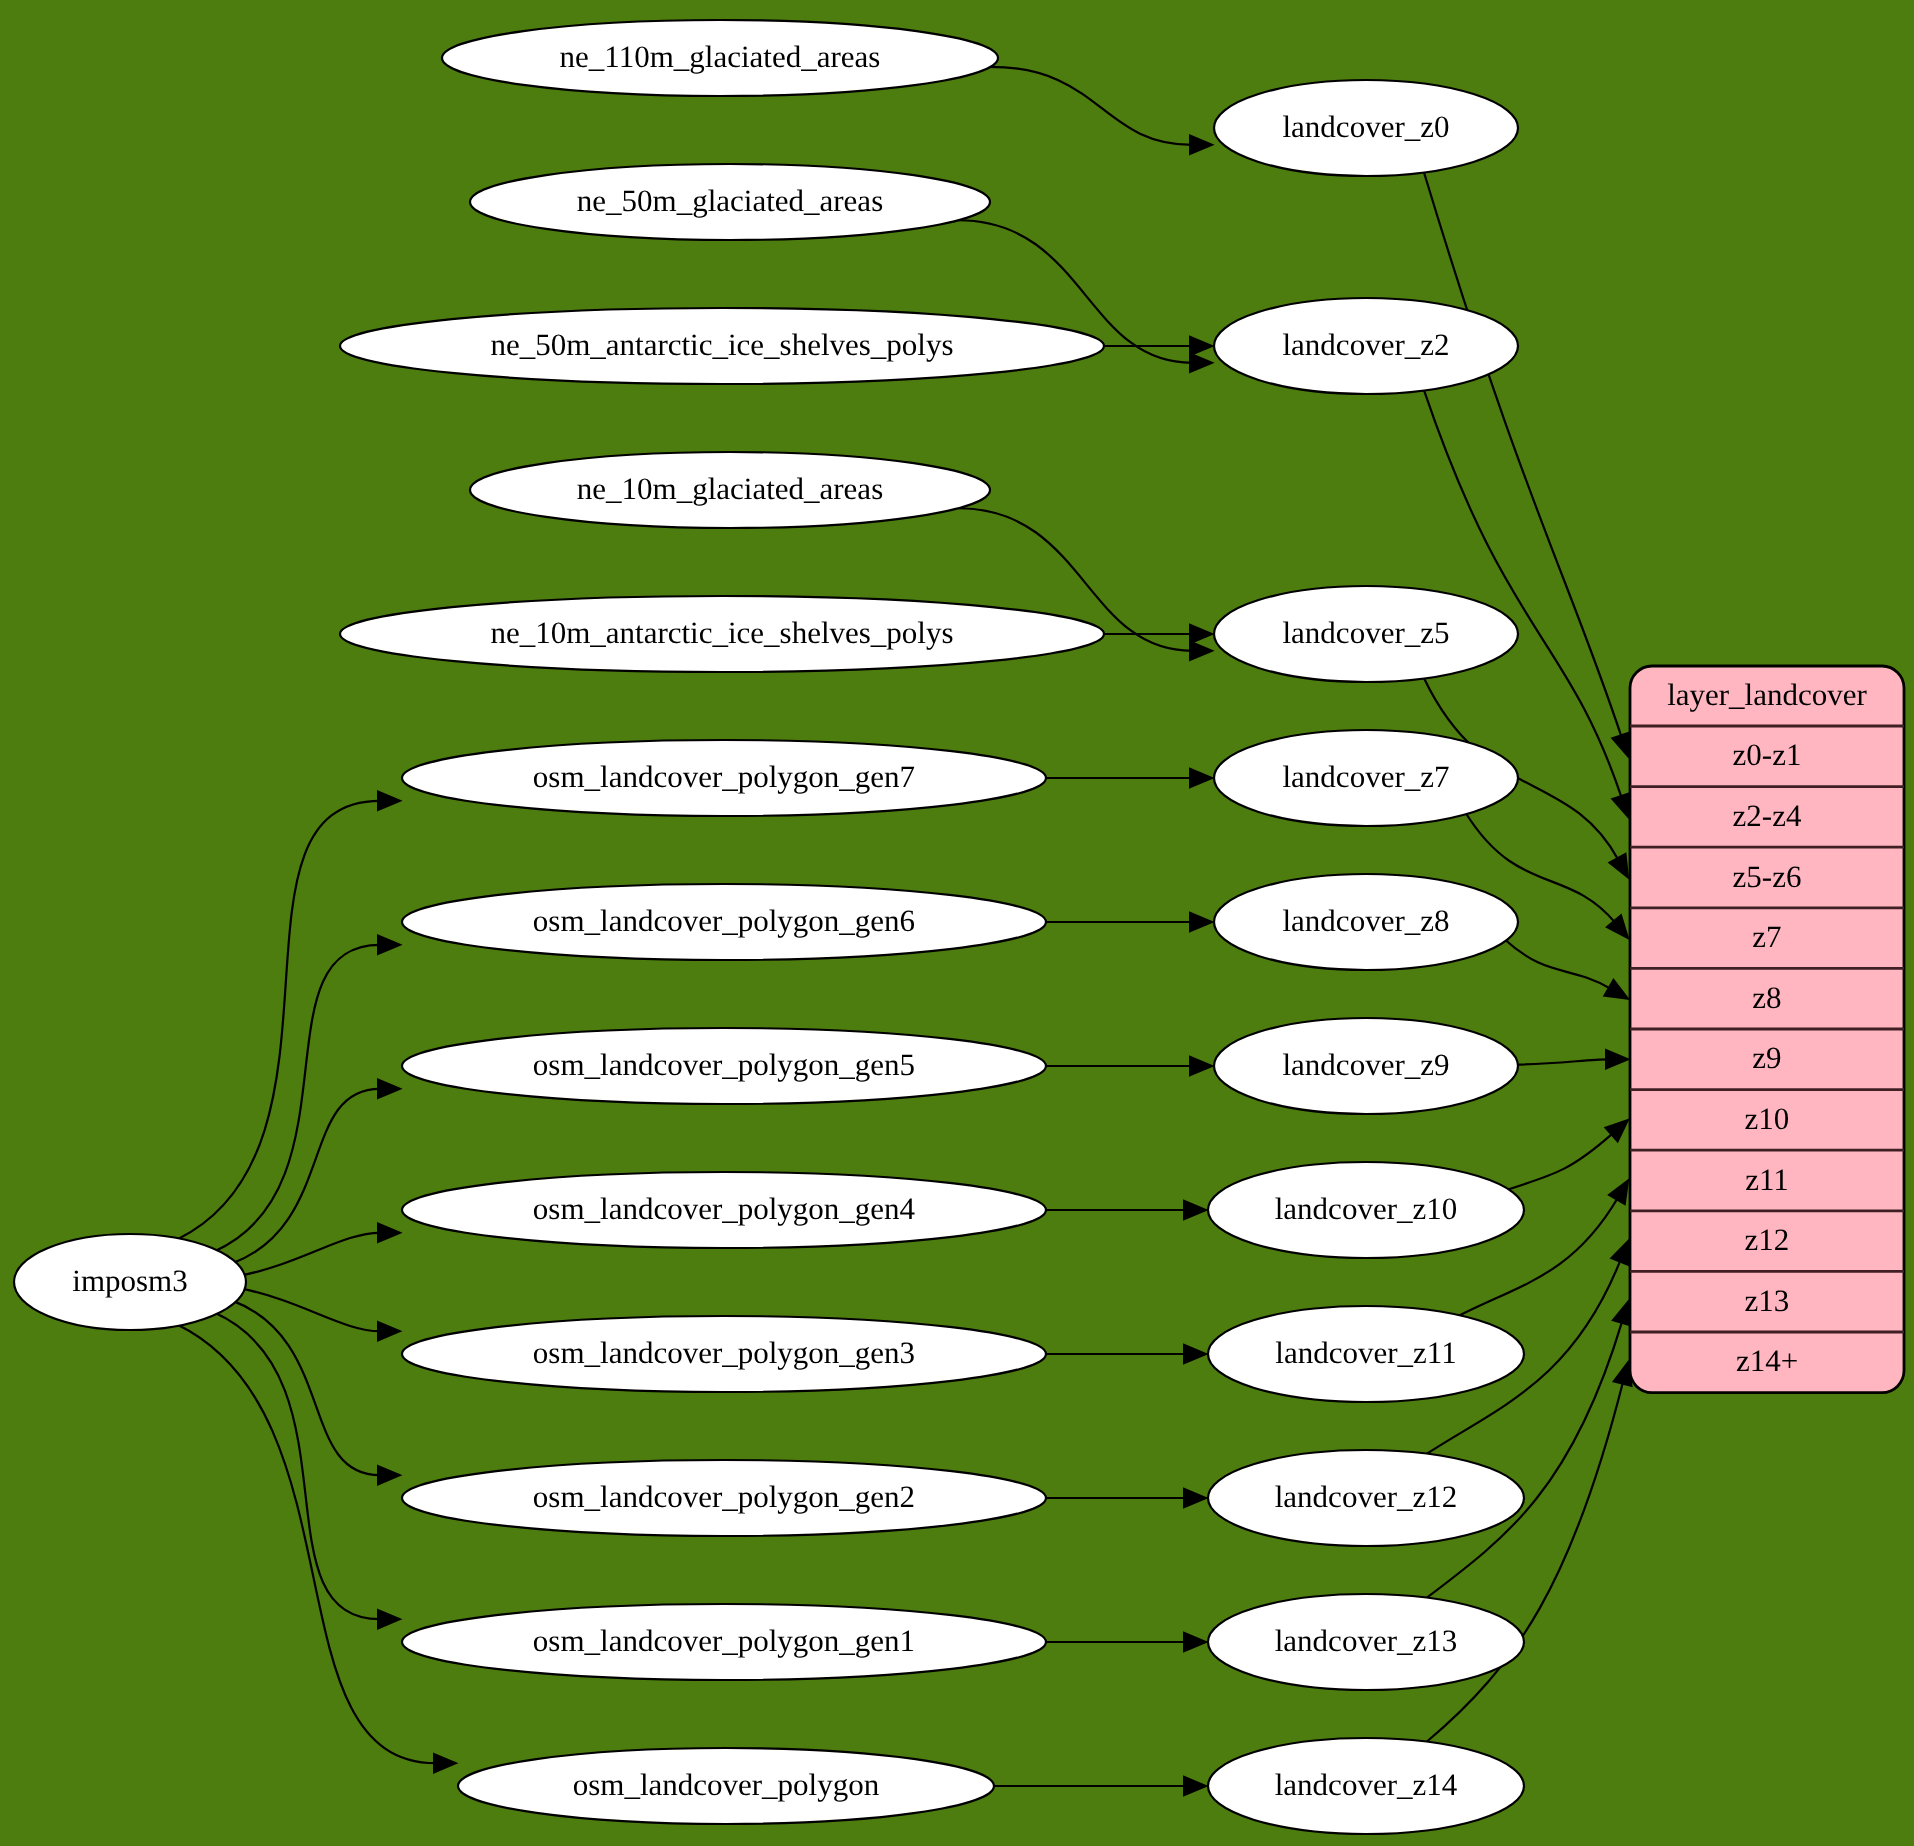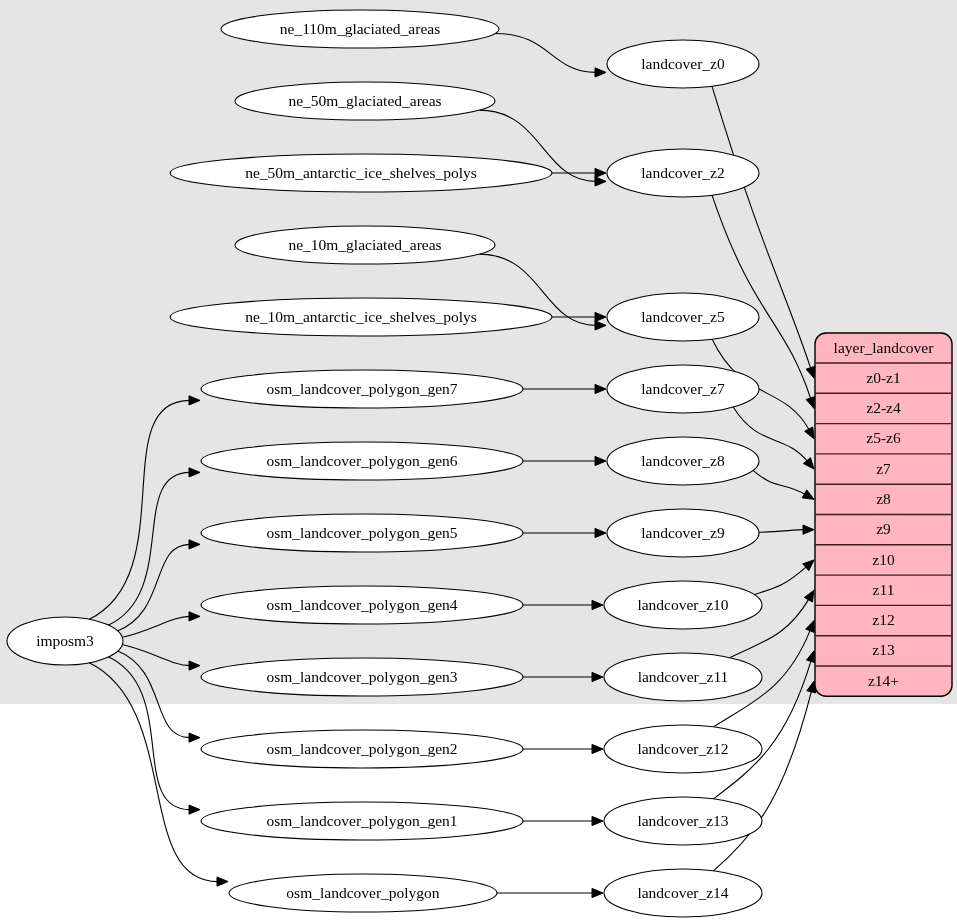--- a/index.html
+++ b/index.html
@@ -1,18 +1,18 @@
 <!DOCTYPE html>
 <html><head>
 <meta charset="utf-8">
 <style>
   html,body{margin:0;padding:0;background:#ffffff;}
   body{width:957px;height:923px;overflow:hidden;
        font-family:"Liberation Serif","DejaVu Serif",serif;}
-  #stage{position:relative;width:957px;height:704px;background:#e5e5e5;}
+  #stage{position:relative;width:957px;height:923px;background:#4d7c0f;}
   svg{display:block;}
   .node-ellipse{fill:#ffffff;stroke:#000000;stroke-width:1.1;}
   .node-label{font-family:"Liberation Serif","DejaVu Serif",serif;font-size:15.5px;
               fill:#000000;text-anchor:middle;dominant-baseline:middle;}
   .edge{fill:none;stroke:#000000;stroke-width:1.1;}
   .arrow{fill:#000000;stroke:#000000;stroke-width:1;}
   .tbl-label{font-family:"Liberation Serif","DejaVu Serif",serif;font-size:15.5px;
              fill:#000000;text-anchor:middle;dominant-baseline:middle;}
 </style>
 </head>

